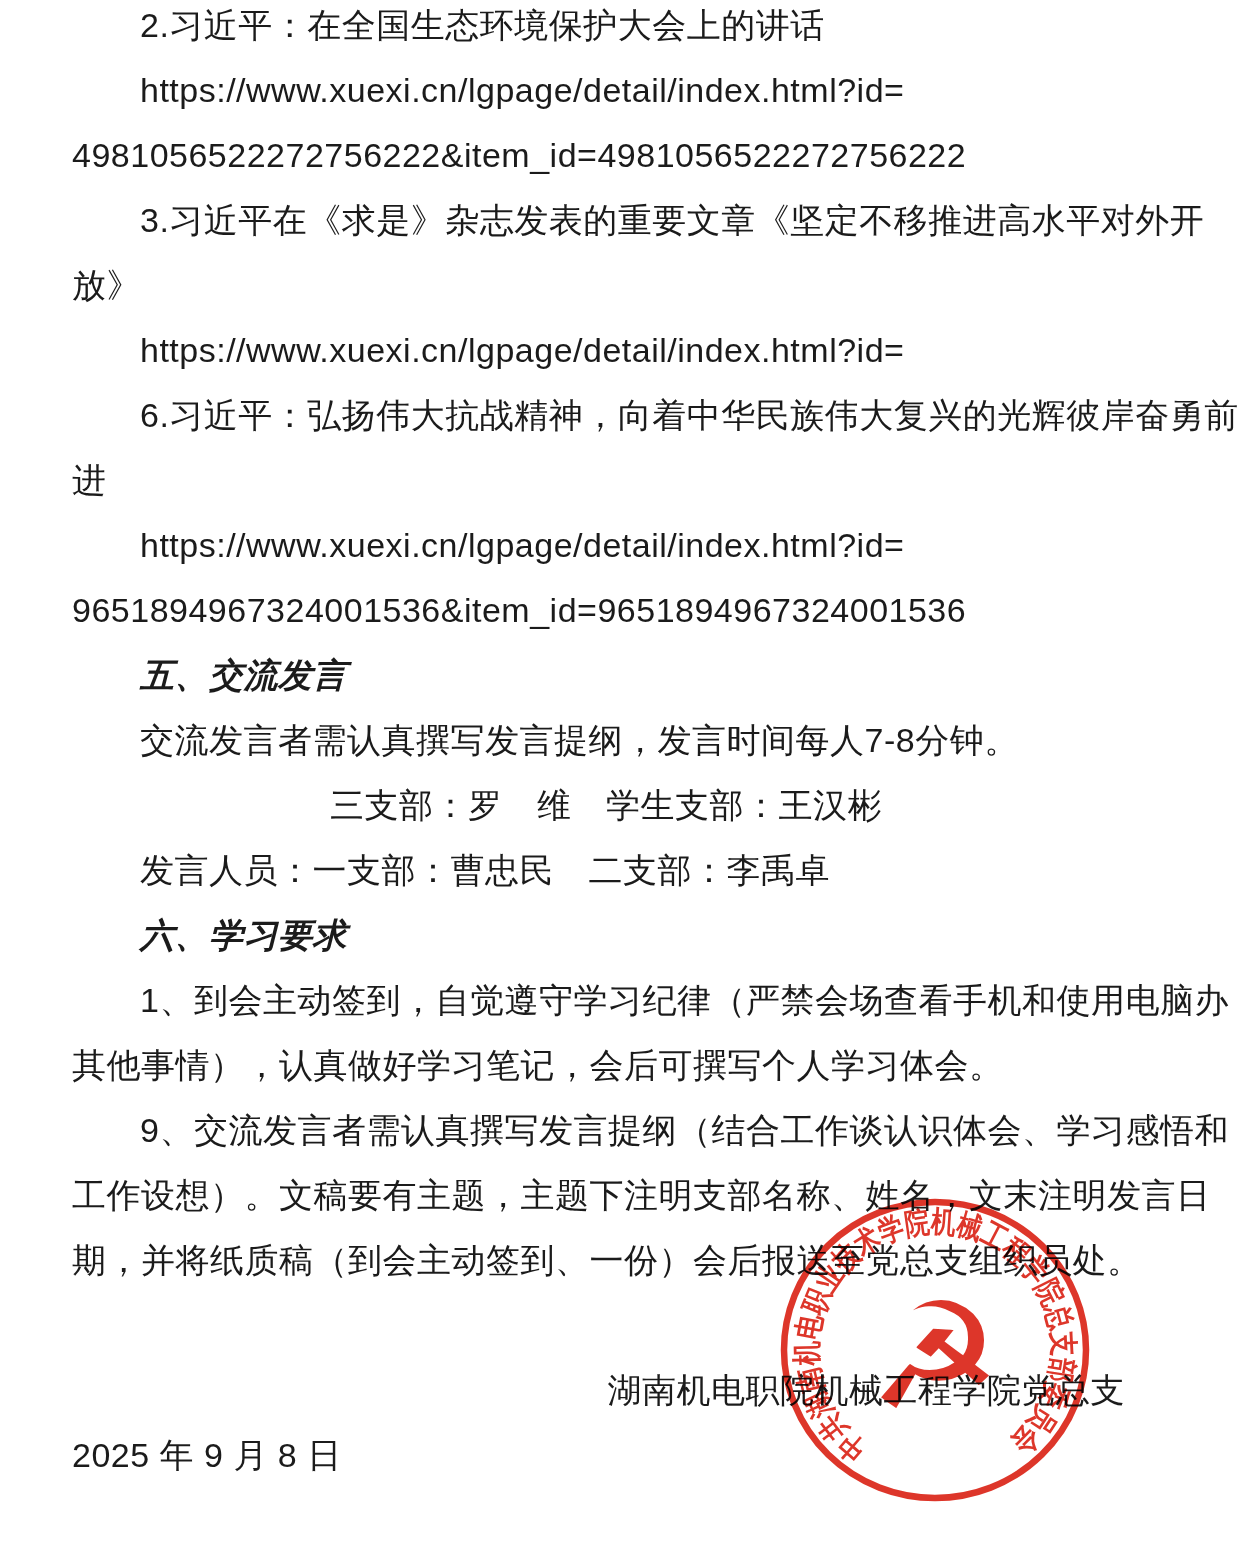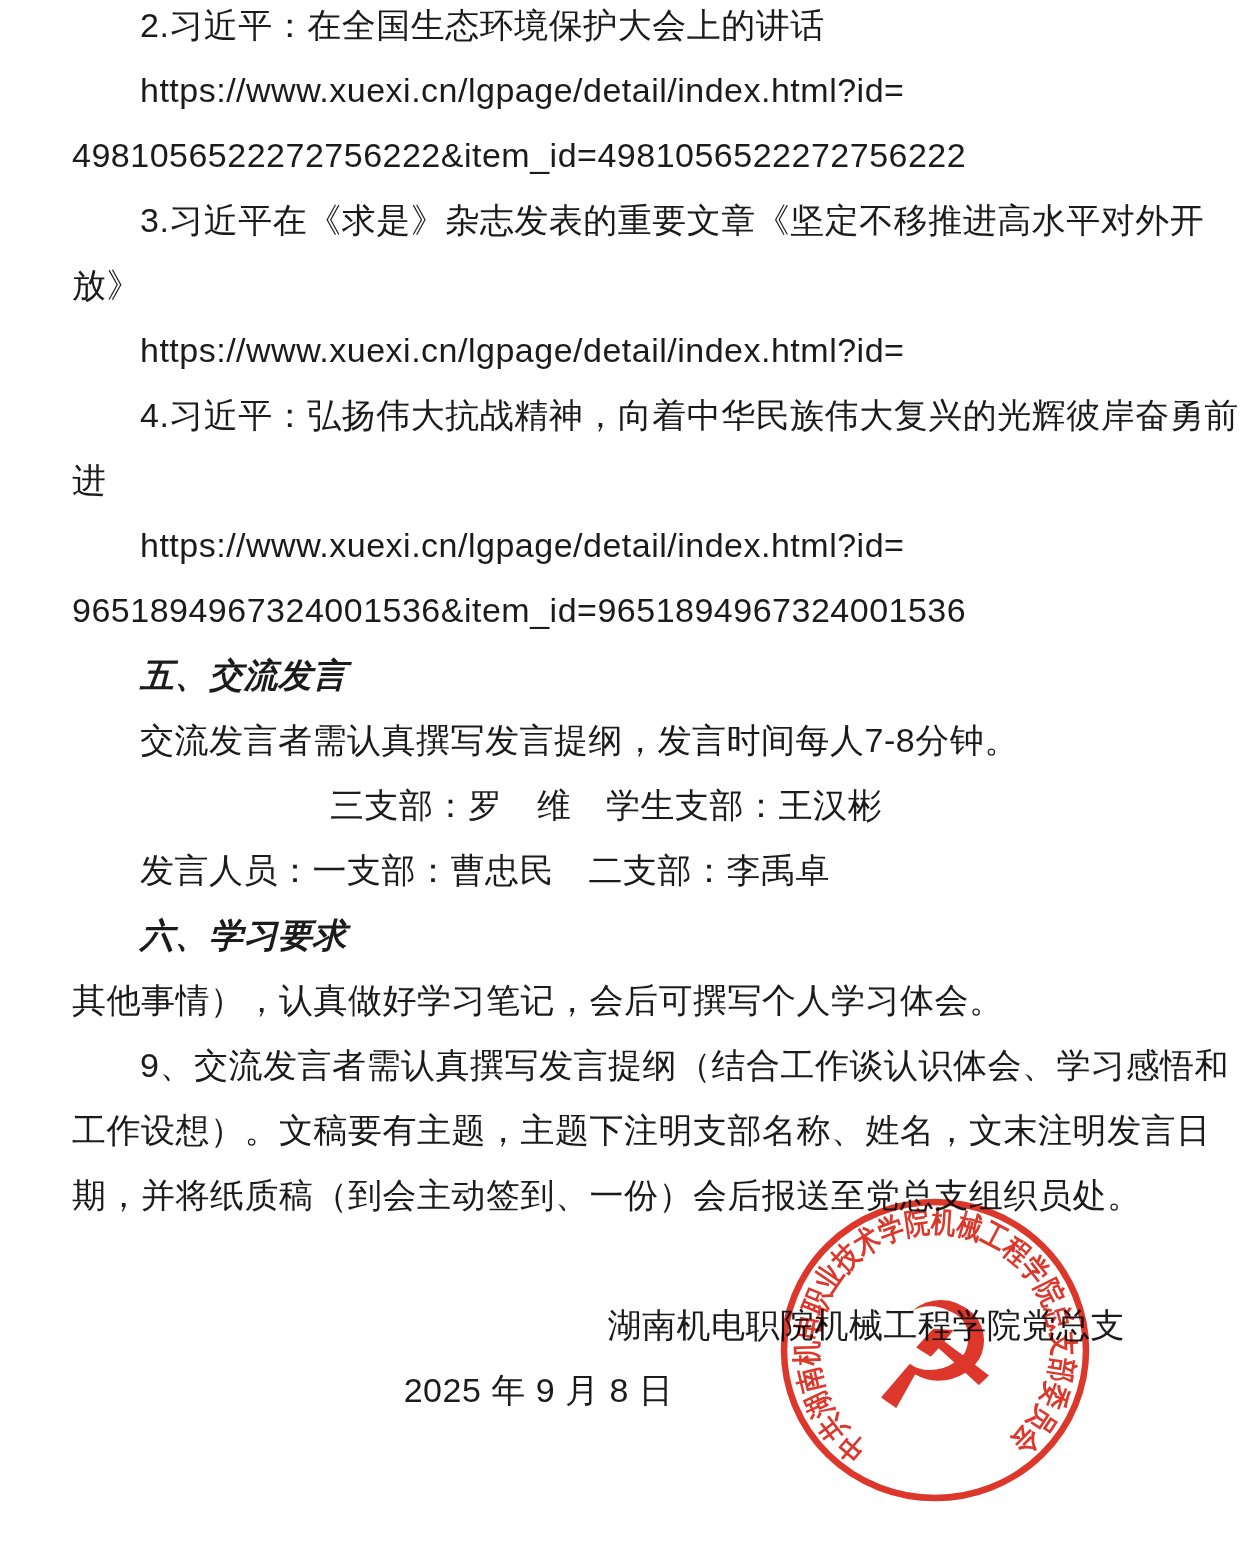--- a/index.html
+++ b/index.html
@@ -28,21 +28,21 @@
   }
   .ln {
     height: 65px;
     white-space: pre;
     letter-spacing: 0.5px;
   }
   .first { padding-left: 68px; }
   .bold  { font-weight: bold; font-style: italic; }
   .deep  { padding-left: 258px; }
   .sign  { text-align: right; padding-right: 127px; }
-  .date  { text-align: center; padding-right: 247px; }
+  .date  { text-align: left; padding-right: 247px; }
   .seal {
     position: absolute;
     left: 779px;
     top: 1194px;
     width: 312px;
     height: 312px;
     mix-blend-mode: multiply;
     opacity: 0.95;
     pointer-events: none;
   }
@@ -58,29 +58,30 @@
 <div class="page">
 
   <div class="doc">
 
   <div class="ln first">2.习近平：在全国生态环境保护大会上的讲话</div>
       <div class="ln first">https://www.xuexi.cn/lgpage/detail/index.html?id=</div>
       <div class="ln">4981056522272756222&amp;item_id=4981056522272756222</div>
       <div class="ln first">3.习近平在《求是》杂志发表的重要文章《坚定不移推进高水平对外开</div>
       <div class="ln">放》</div>
       <div class="ln first">https://www.xuexi.cn/lgpage/detail/index.html?id=</div>
-      <div class="ln first">4.习近平：弘扬伟大抗战精神，向着中华民族伟大复兴的光辉彼岸奋勇前</div>
+      <div class="ln first">6.习近平：弘扬伟大抗战精神，向着中华民族伟大复兴的光辉彼岸奋勇前</div>
       <div class="ln">进</div>
       <div class="ln first">https://www.xuexi.cn/lgpage/detail/index.html?id=</div>
       <div class="ln">9651894967324001536&amp;item_id=9651894967324001536</div>
       <div class="ln first bold">五、交流发言</div>
       <div class="ln first">交流发言者需认真撰写发言提纲，发言时间每人7-8分钟。</div>
       <div class="ln deep">三支部：罗　维　学生支部：王汉彬</div>
       <div class="ln first">发言人员：一支部：曹忠民　二支部：李禹卓</div>
       <div class="ln first bold">六、学习要求</div>
+      <div class="ln first">1、到会主动签到，自觉遵守学习纪律（严禁会场查看手机和使用电脑办</div>
       <div class="ln">其他事情），认真做好学习笔记，会后可撰写个人学习体会。</div>
       <div class="ln first">9、交流发言者需认真撰写发言提纲（结合工作谈认识体会、学习感悟和</div>
       <div class="ln">工作设想）。文稿要有主题，主题下注明支部名称、姓名，文末注明发言日</div>
       <div class="ln">期，并将纸质稿（到会主动签到、一份）会后报送至党总支组织员处。</div>
       <div class="ln"></div>
       <div class="ln sign">湖南机电职院机械工程学院党总支</div>
       <div class="ln date">2025 年 9 月 8 日</div>
     </div>
 
   <div class="seal">

